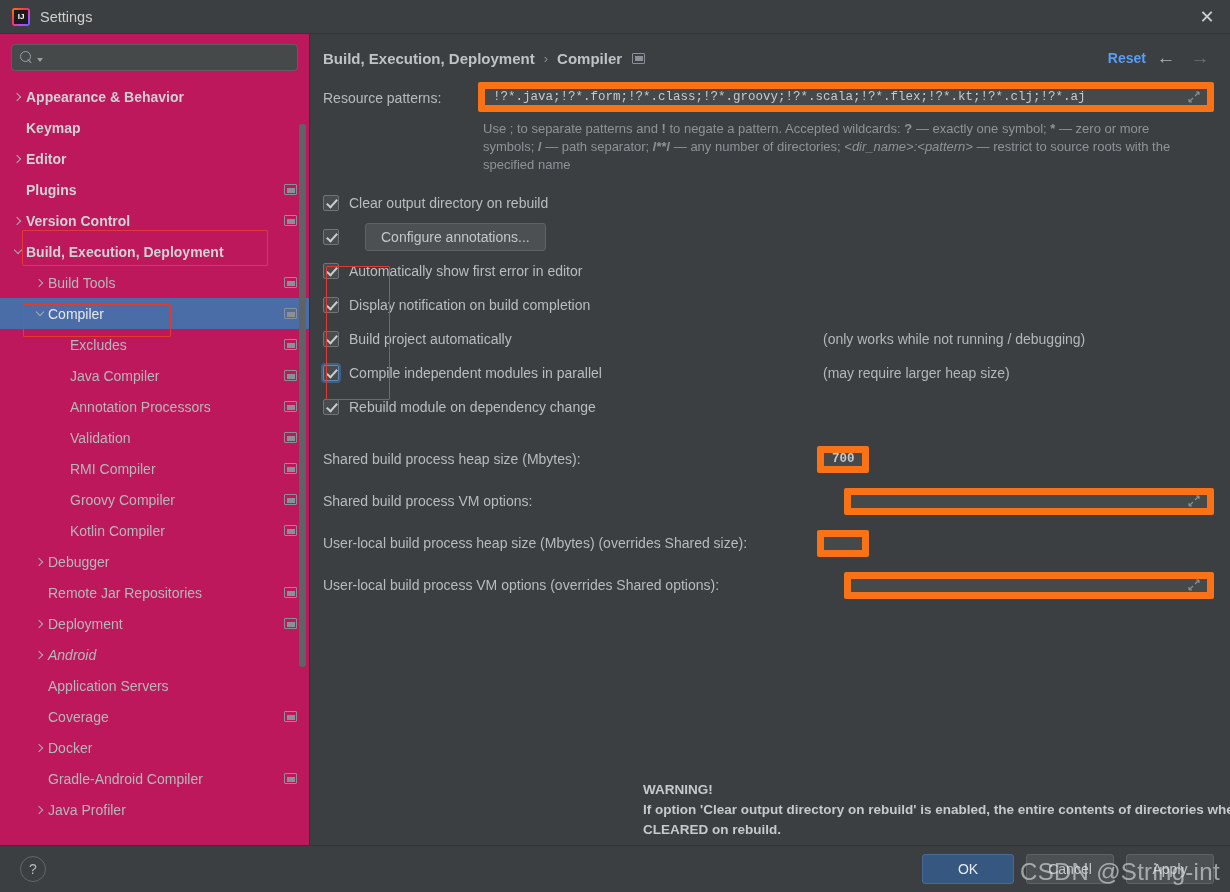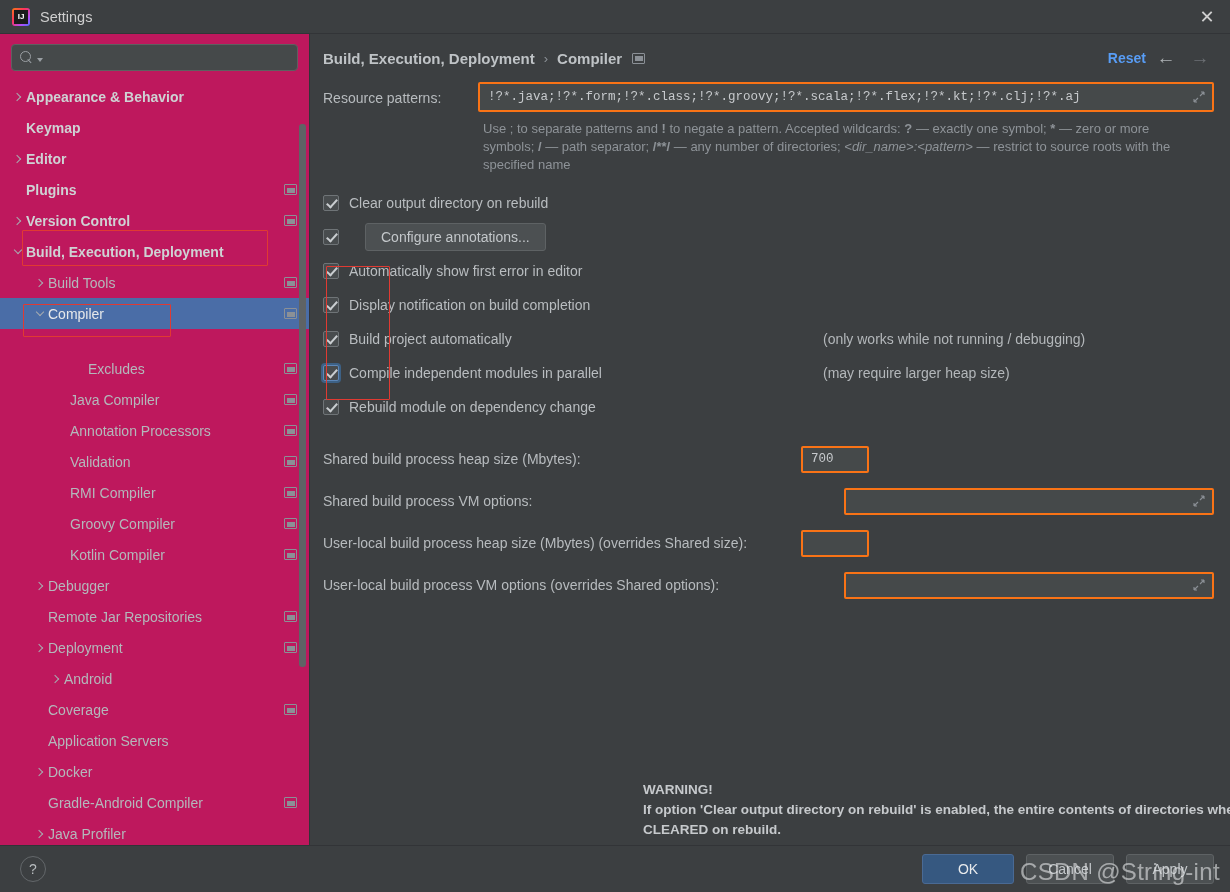--- a/index.html
+++ b/index.html
@@ -136,21 +136,21 @@
     font-size:19px; margin-left:6px;
   }
   #nav-back{ color:#b0b4b7; }
   #nav-fwd{ color:#6d7175; }
 
   .form-area{ padding:0 16px 0 13px; }
 
   .row-res{ display:flex; align-items:flex-start; }
   .lbl-res{ font-size:14px; color:#b7bbbe; padding-top:8px; width:155px; flex:none;}
   .textfield{
-    background:#45494a; border:2px solid #f97316; border-radius:2px;
+    background:#45494a; border:7px solid #f97316; border-radius:2px;
     height:30px; display:flex; align-items:center; padding:0 8px;
     position:relative; color:#c9cccf;
   }
   .textfield .val{
     font-family:"Liberation Mono","DejaVu Sans Mono",monospace;
     font-size:12.5px; color:#c7cacd; white-space:nowrap; overflow:hidden;
   }
   .expand-ico{
     position:absolute; right:7px; top:50%; transform:translateY(-50%);
     width:12px;height:12px; color:#8b9096; font-size:12px; line-height:12px;
@@ -183,21 +183,21 @@
     position:absolute; left:500px; font-size:14px; color:#b3b7ba; white-space:nowrap;
   }
   .btn-cfg{
     background:#4c5052; border:1px solid #5e6264; border-radius:3px;
     height:28px; padding:0 15px; color:#c3c7ca; font-size:14px;
     display:flex; align-items:center; margin-left:16px;
   }
 
   .fieldrow{ display:flex; align-items:center; height:42px; }
   .fieldlabel{ font-size:14px; color:#b7bbbe; }
-  .smallfield{ width:68px; height:27px; }
+  .smallfield{ width:52px; height:27px;font-weight:bold; }
   .widefield{ flex:1; height:27px; }
 
   #warning{
     position:absolute; left:333px; top:746px; width:880px;
     font-weight:bold; font-size:13.5px; color:#c6c9cc; line-height:20px;
   }
 
   
   #bottombar{
     height:47px; background:#3c3f41; border-top:1px solid #323437;
@@ -284,21 +284,21 @@
         <div class="tree-row" style="padding-left: 32px;">
           <span class="arrow chev-right"></span>
           <span class="tree-label">Build Tools</span>
           <span class="proj-badge"></span>
         </div>
         <div class="tree-row selected" style="padding-left: 32px;">
           <span class="arrow chev-down"></span>
           <span class="tree-label">Compiler</span>
           <span class="proj-badge"></span>
         </div>
-        <div class="tree-row" style="padding-left: 72px; margin-top: 24px;">
+        <div class="tree-row" style="padding-left: 54px;">
           <span class="arrow"></span>
           <span class="tree-label">Excludes</span>
           <span class="proj-badge"></span>
         </div>
         <div class="tree-row" style="padding-left: 54px;">
           <span class="arrow"></span>
           <span class="tree-label">Java Compiler</span>
           <span class="proj-badge"></span>
         </div>
         <div class="tree-row" style="padding-left: 54px;">
@@ -333,32 +333,32 @@
         <div class="tree-row" style="padding-left: 32px;">
           <span class="arrow"></span>
           <span class="tree-label">Remote Jar Repositories</span>
           <span class="proj-badge"></span>
         </div>
         <div class="tree-row" style="padding-left: 32px;">
           <span class="arrow chev-right"></span>
           <span class="tree-label">Deployment</span>
           <span class="proj-badge"></span>
         </div>
-        <div class="tree-row" style="padding-left: 48px;">
+        <div class="tree-row" style="padding-left: 32px; font-style: italic;">
           <span class="arrow chev-right"></span>
           <span class="tree-label">Android</span>
         </div>
         <div class="tree-row" style="padding-left: 32px;">
           <span class="arrow"></span>
+          <span class="tree-label">Application Servers</span>
+        </div>
+        <div class="tree-row" style="padding-left: 32px;">
+          <span class="arrow"></span>
           <span class="tree-label">Coverage</span>
           <span class="proj-badge"></span>
-        </div>
-        <div class="tree-row" style="padding-left: 32px;">
-          <span class="arrow"></span>
-          <span class="tree-label">Application Servers</span>
         </div>
         <div class="tree-row" style="padding-left: 32px;">
           <span class="arrow chev-right"></span>
           <span class="tree-label">Docker</span>
         </div>
         <div class="tree-row" style="padding-left: 32px;">
           <span class="arrow"></span>
           <span class="tree-label">Gradle-Android Compiler</span>
           <span class="proj-badge"></span>
         </div>

